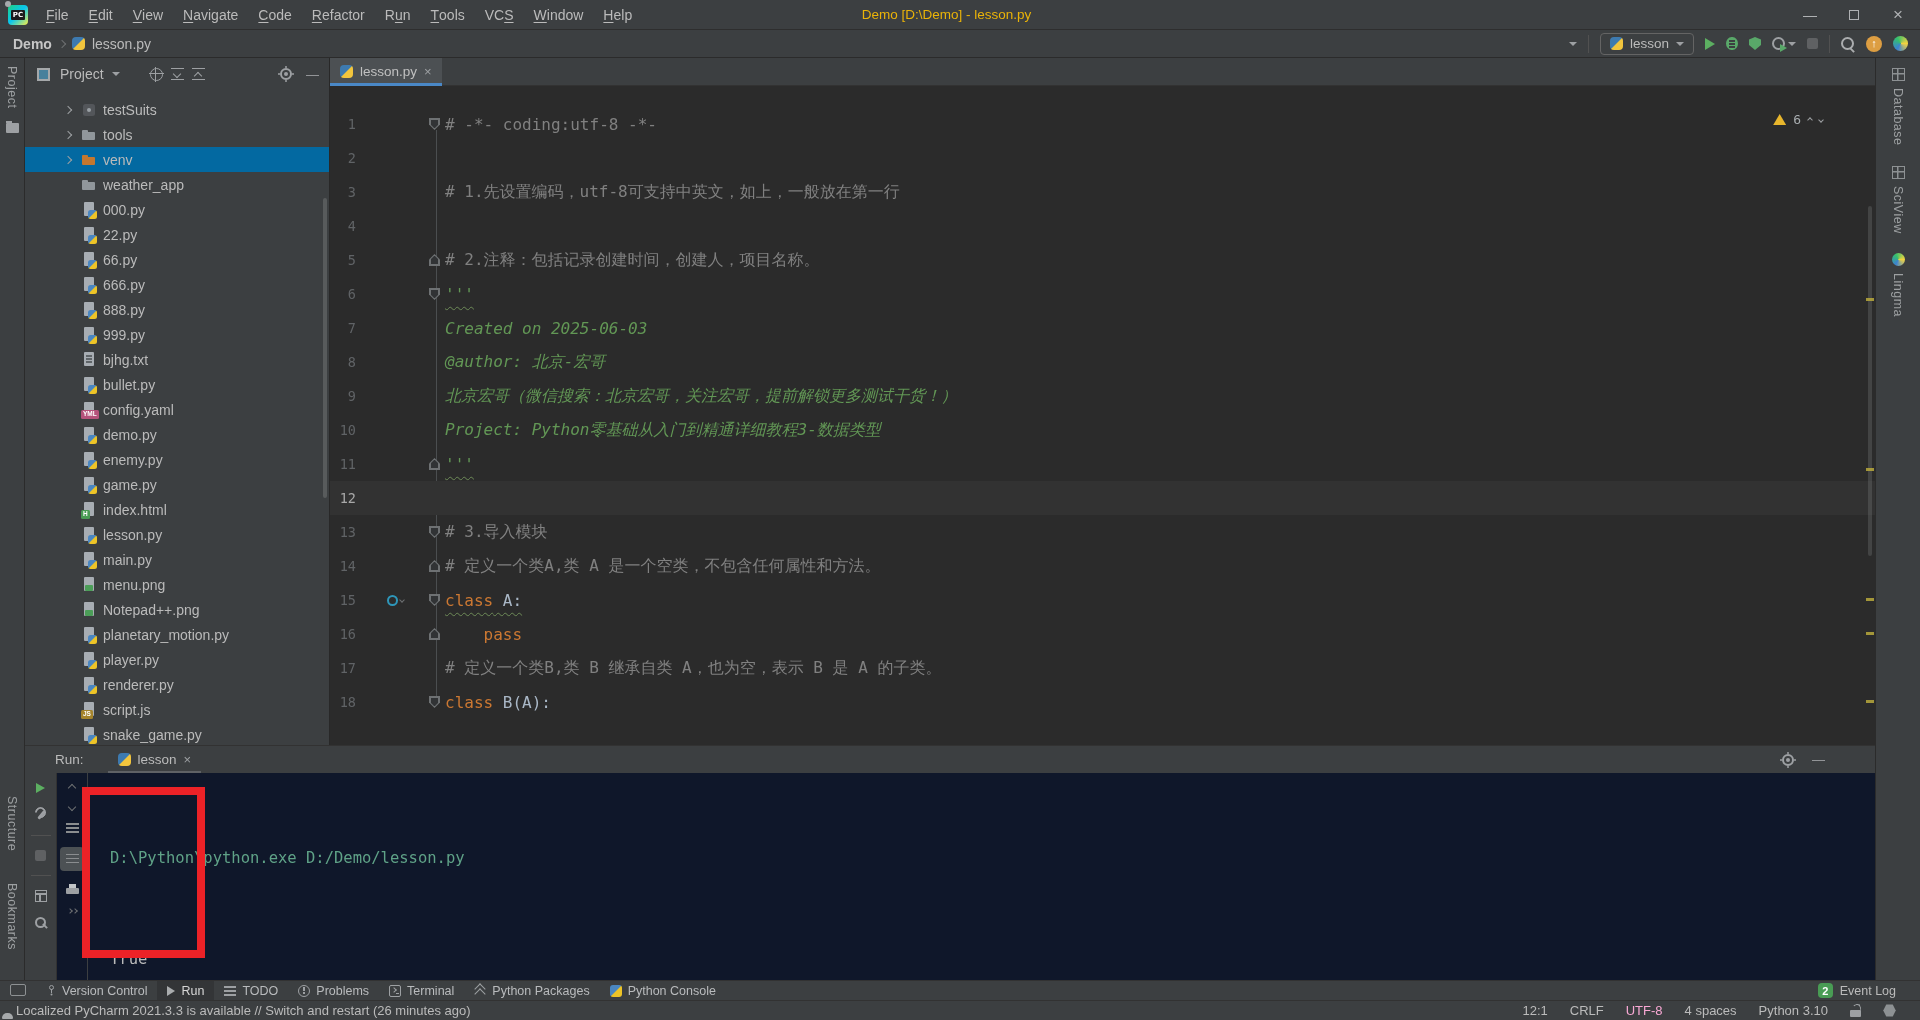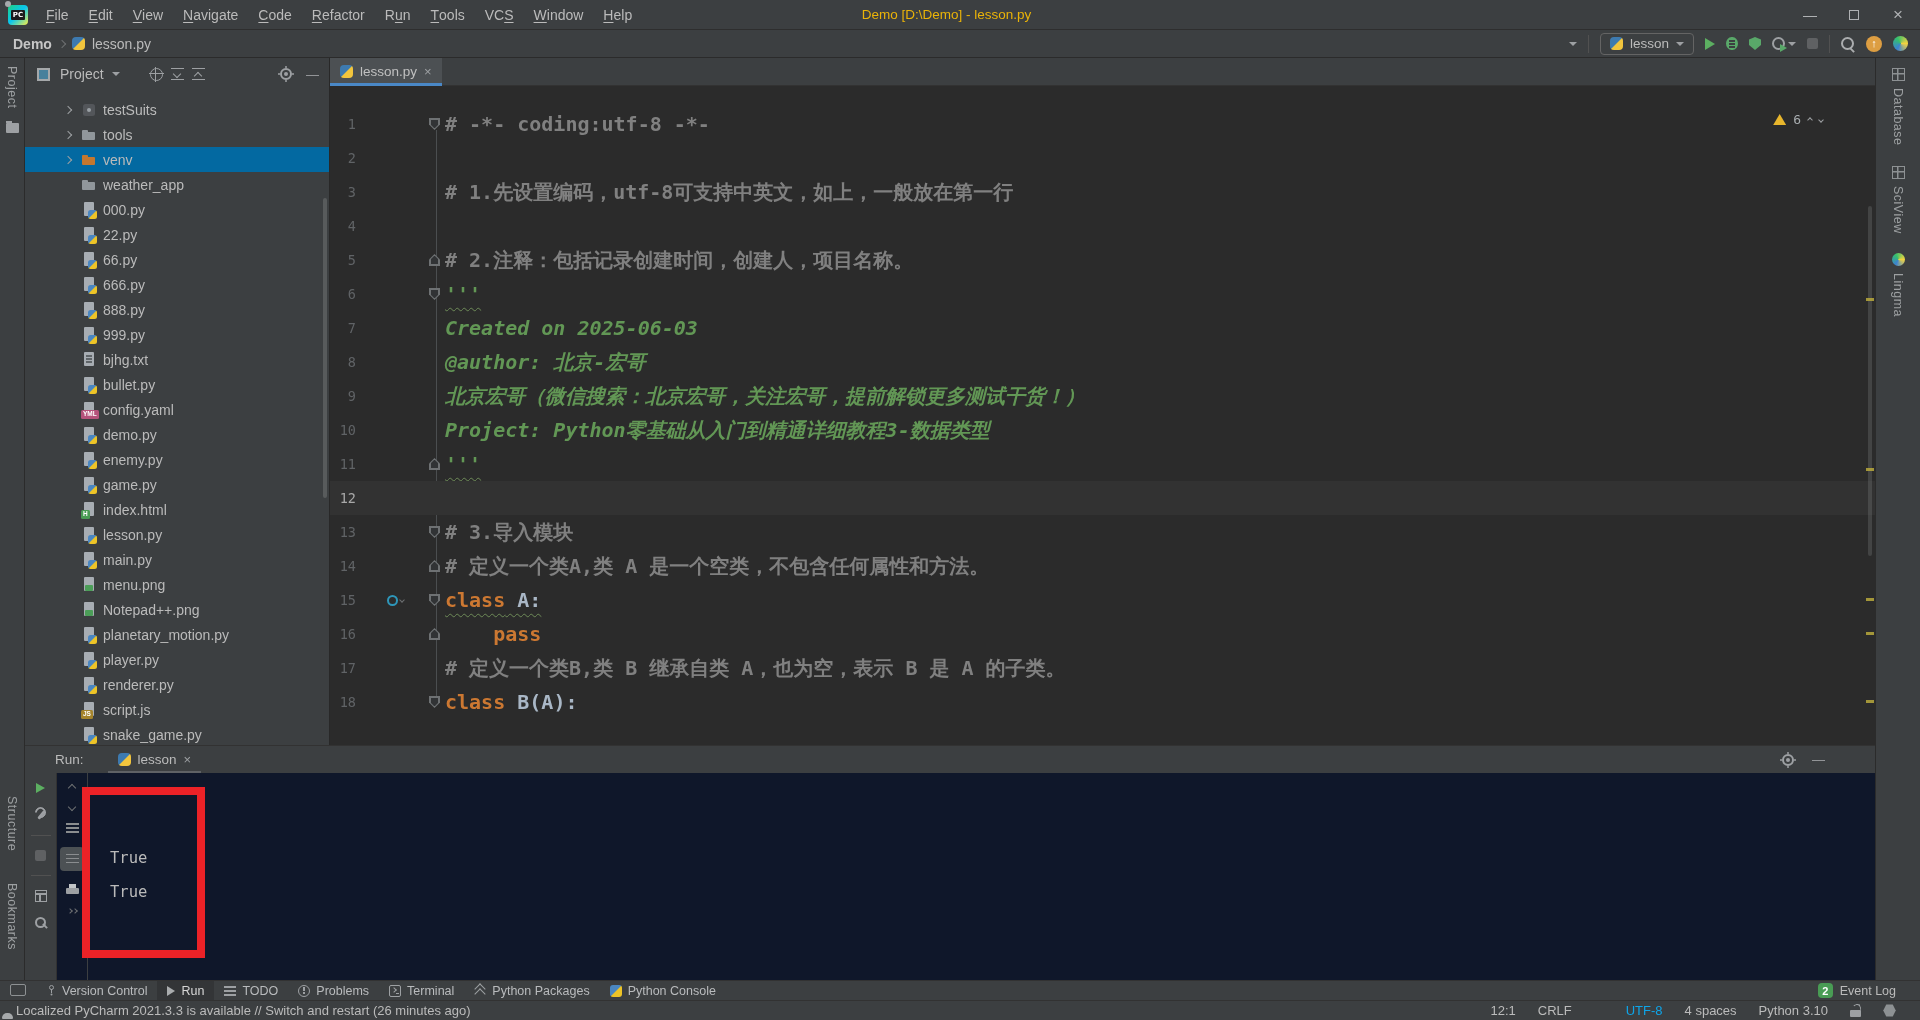--- a/index.html
+++ b/index.html
@@ -143,21 +143,21 @@
   .ed-row.current { background:#323232; }
   .g-num { width:26px; text-align:right; font-size:13.5px; color:#606366; flex:none;}
   .ed-row.current .g-num { color:#a8a8a8; }
   .g-ico { width:58px; display:flex; justify-content:flex-end; padding-right:10px; align-items:center; gap:2px; flex:none;}
   .g-fold { width:31px; display:flex; justify-content:flex-end; padding-right:5px; flex:none; position:relative; z-index:2;}
   .foldmk { position:relative; width:11px; height:12px; display:inline-block;}
   .foldmk::before { content:""; position:absolute; inset:0; background:#6e7173;}
   .foldmk::after { content:""; position:absolute; inset:1.6px; background:#313335;}
   .foldmk.open::before,.foldmk.open::after { clip-path:polygon(0 0,100% 0,100% 55%,50% 100%,0 55%);}
   .foldmk.close::before,.foldmk.close::after { clip-path:polygon(50% 0,100% 45%,100% 100%,0 100%,0 45%);}
-  .code-text { font-size:20px;font-weight:bold; }
+  .code-text { font-size:16px; }
   .t-comment { color:#808080; }
   .t-doc { color:#629755; font-style:italic; }
   .t-docq { color:#629755; }
   .t-kw { color:#cc7832; }
   .t-plain { color:#a9b7c6; }
   .t-wavy { text-decoration-line:underline; text-decoration-style:wavy; text-decoration-color:#6d8a57; text-decoration-thickness:1px; text-underline-offset:6px;}
   .inspections { position:absolute; top:26px; right:52px; display:flex; align-items:center; gap:7px; font-size:13px; color:#a8adb0; z-index:5;}
   .warn-tri { width:13px; height:11px; background:#e8b62c; clip-path:polygon(50% 0,100% 100%,0 100%);}
   .ed-vscroll { position:absolute; right:3px; top:120px; width:4px; height:350px; background:rgba(140,142,144,.25); border-radius:2px;}
   .stripe-mark { position:absolute; right:1px; width:8px; height:3px; background:#b8a93c; opacity:.85;}
@@ -195,21 +195,21 @@
   .bbic-terminal::before { content:""; position:absolute; left:1.5px; top:2px; width:3px; height:3px; border-right:1.5px solid #9da0a3; border-bottom:1.5px solid #9da0a3; transform:rotate(-45deg);}
   .bbic-terminal::after { content:""; position:absolute; right:1px; bottom:1.5px; width:3.5px; height:1.5px; background:#9da0a3;}
   .bbic-pypkg::before { content:""; position:absolute; left:2px; top:0.5px; width:7px; height:7px; border-left:1.8px solid #9da0a3; border-top:1.8px solid #9da0a3; transform:rotate(45deg);}
   .bbic-pypkg::after { content:""; position:absolute; left:2px; top:5px; width:7px; height:7px; border-left:1.8px solid #9da0a3; border-top:1.8px solid #9da0a3; transform:rotate(45deg);}
   .bbic-pycon { border-radius:3px; background:linear-gradient(135deg,#4a86c0 49%,#edc427 51%);}
   .bb-right { margin-left:auto; display:flex; align-items:center; gap:7px; padding-right:24px;}
   .badge2 { min-width:15px; height:15px; border-radius:4px; background:#499c54; color:#fff; font-size:11px; font-weight:bold; display:flex; align-items:center; justify-content:center; padding:0 3px;}
   .statusbar { height:20px; background:#3c3f41; border-top:1px solid #323232; display:flex; align-items:center; font-size:13px; color:#bbbbbb; flex:none;}
   .sb-msg { padding-left:16px; }
   .sb-right { margin-left:auto; display:flex; align-items:center; gap:22px; padding-right:24px;}
-  .sb-dim { color:#0ea5e9;margin-left:32px; }
+  .sb-dim { color:#f9a8d4; }
 </style>
 </head>
 <body>
 
 <div class="app">
 
   <div class="titlebar">
     <div class="logo">
         <b>PC</b>
       </div>
@@ -524,20 +524,21 @@
             <span class="icbox">
                 <span class="ic ic-wrap"></span>
               </span>
             <span class="ic ic-print"></span>
             <span style="display:flex;gap:1px">
                 <span class="chev chev-r tiny dim"></span>
                 <span class="chev chev-r tiny dim"></span>
               </span>
           </div>
           <div class="console">
+            <div class="console-cmd">D:\Python\python.exe D:/Demo/lesson.py</div>
             <div id="console-output"><div class="console-line">True</div><div class="console-line">True</div></div>
           </div>
         </div>
       </div>
     </div>
 
     <div class="stripe-r">
         <div class="stripe-group">
           <span class="st-grid"></span>
           <span class="vlabel">Database</span>

